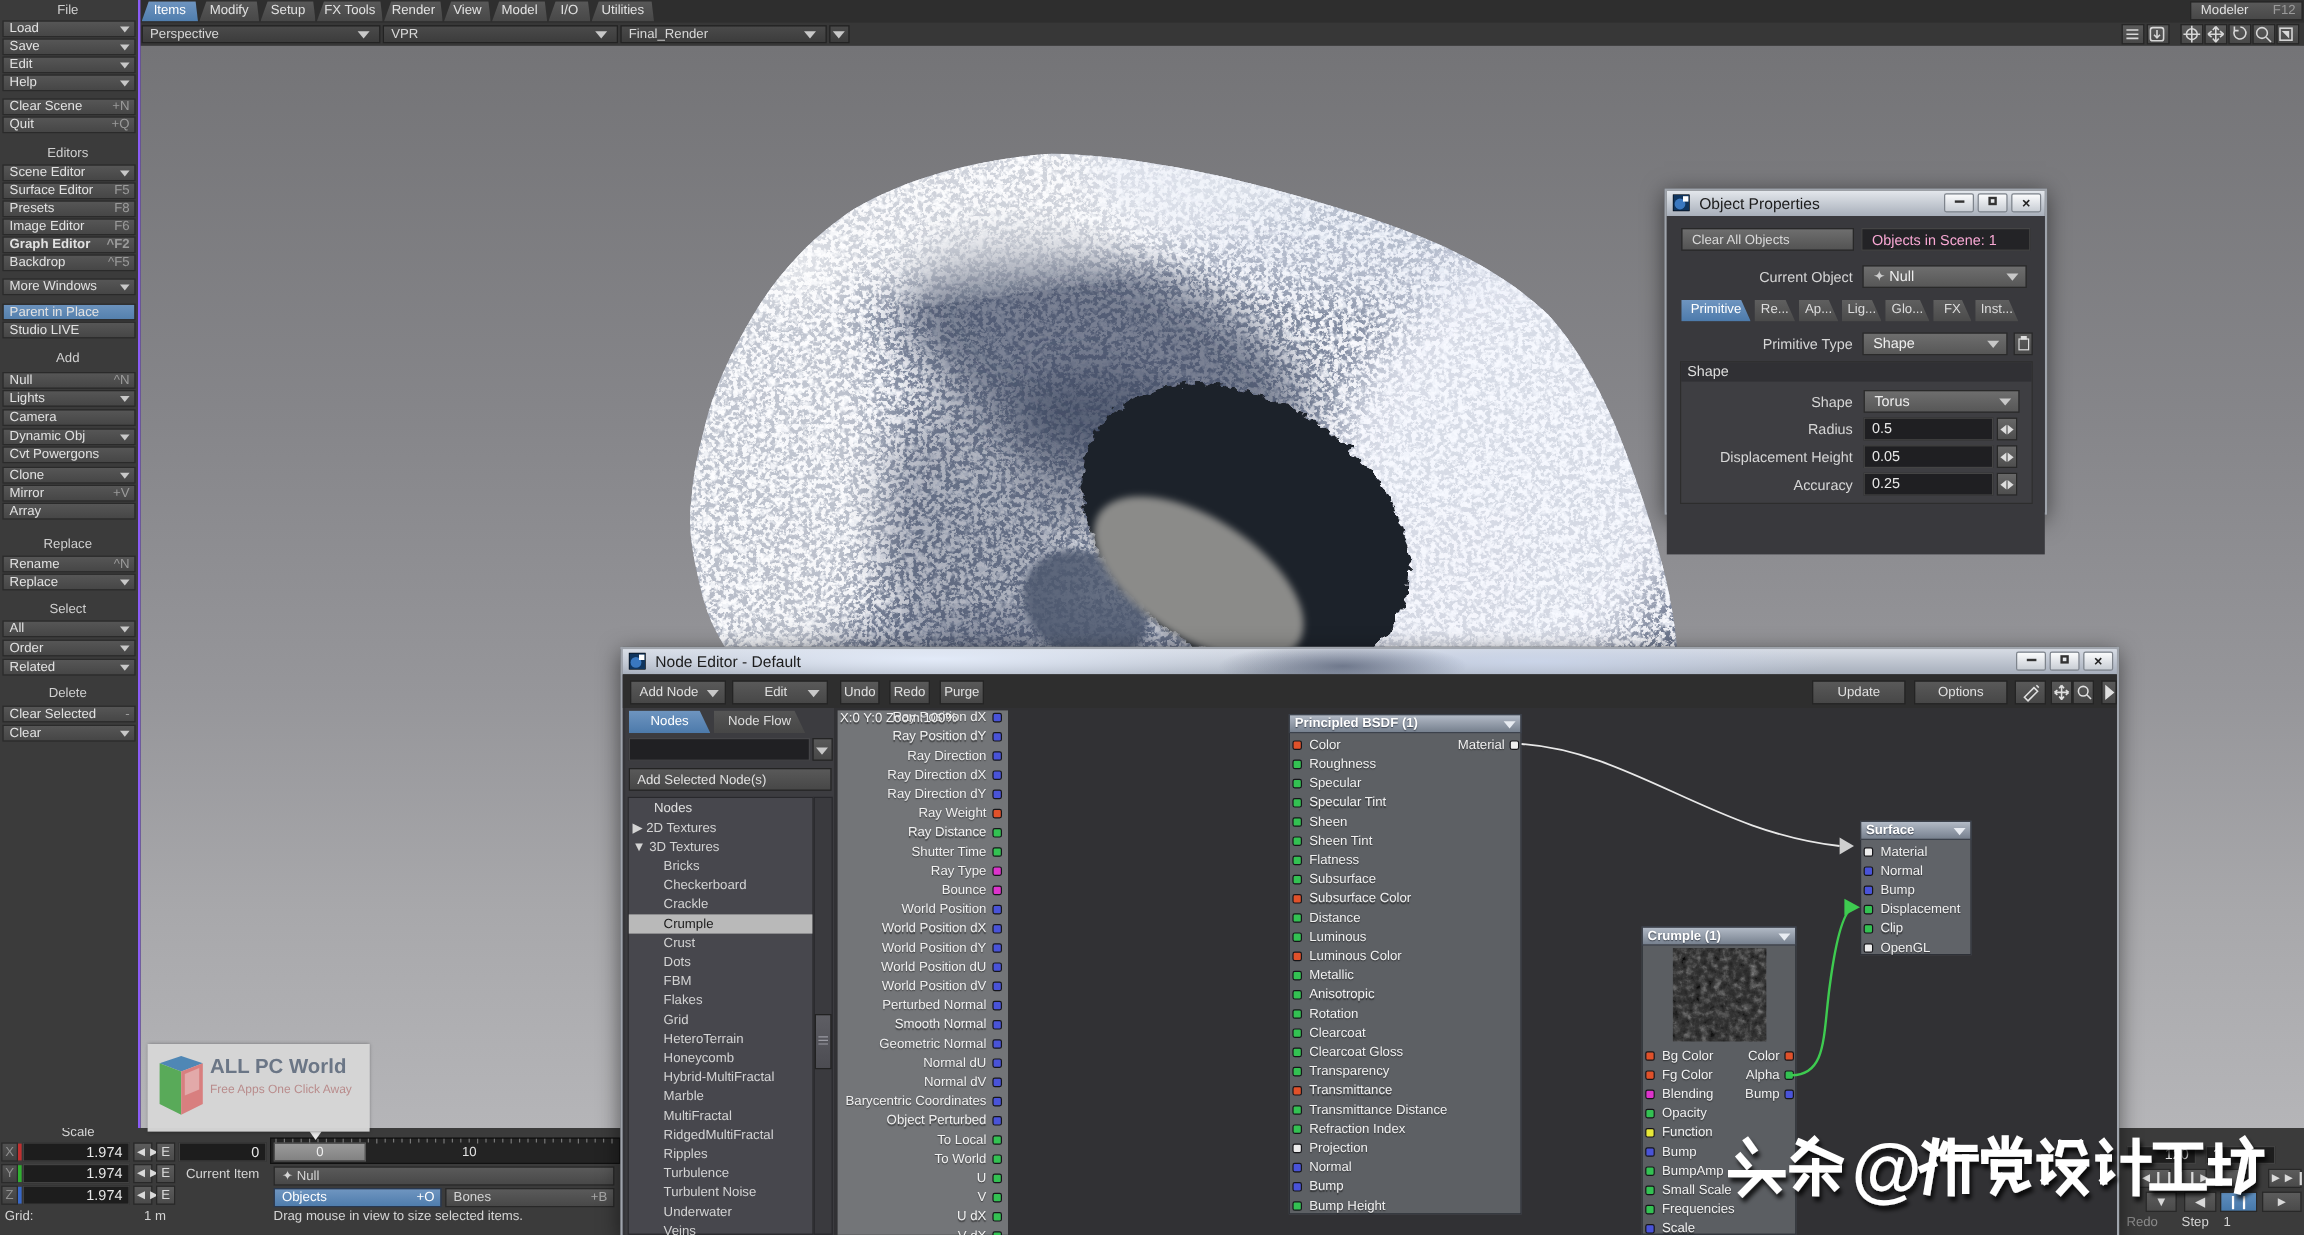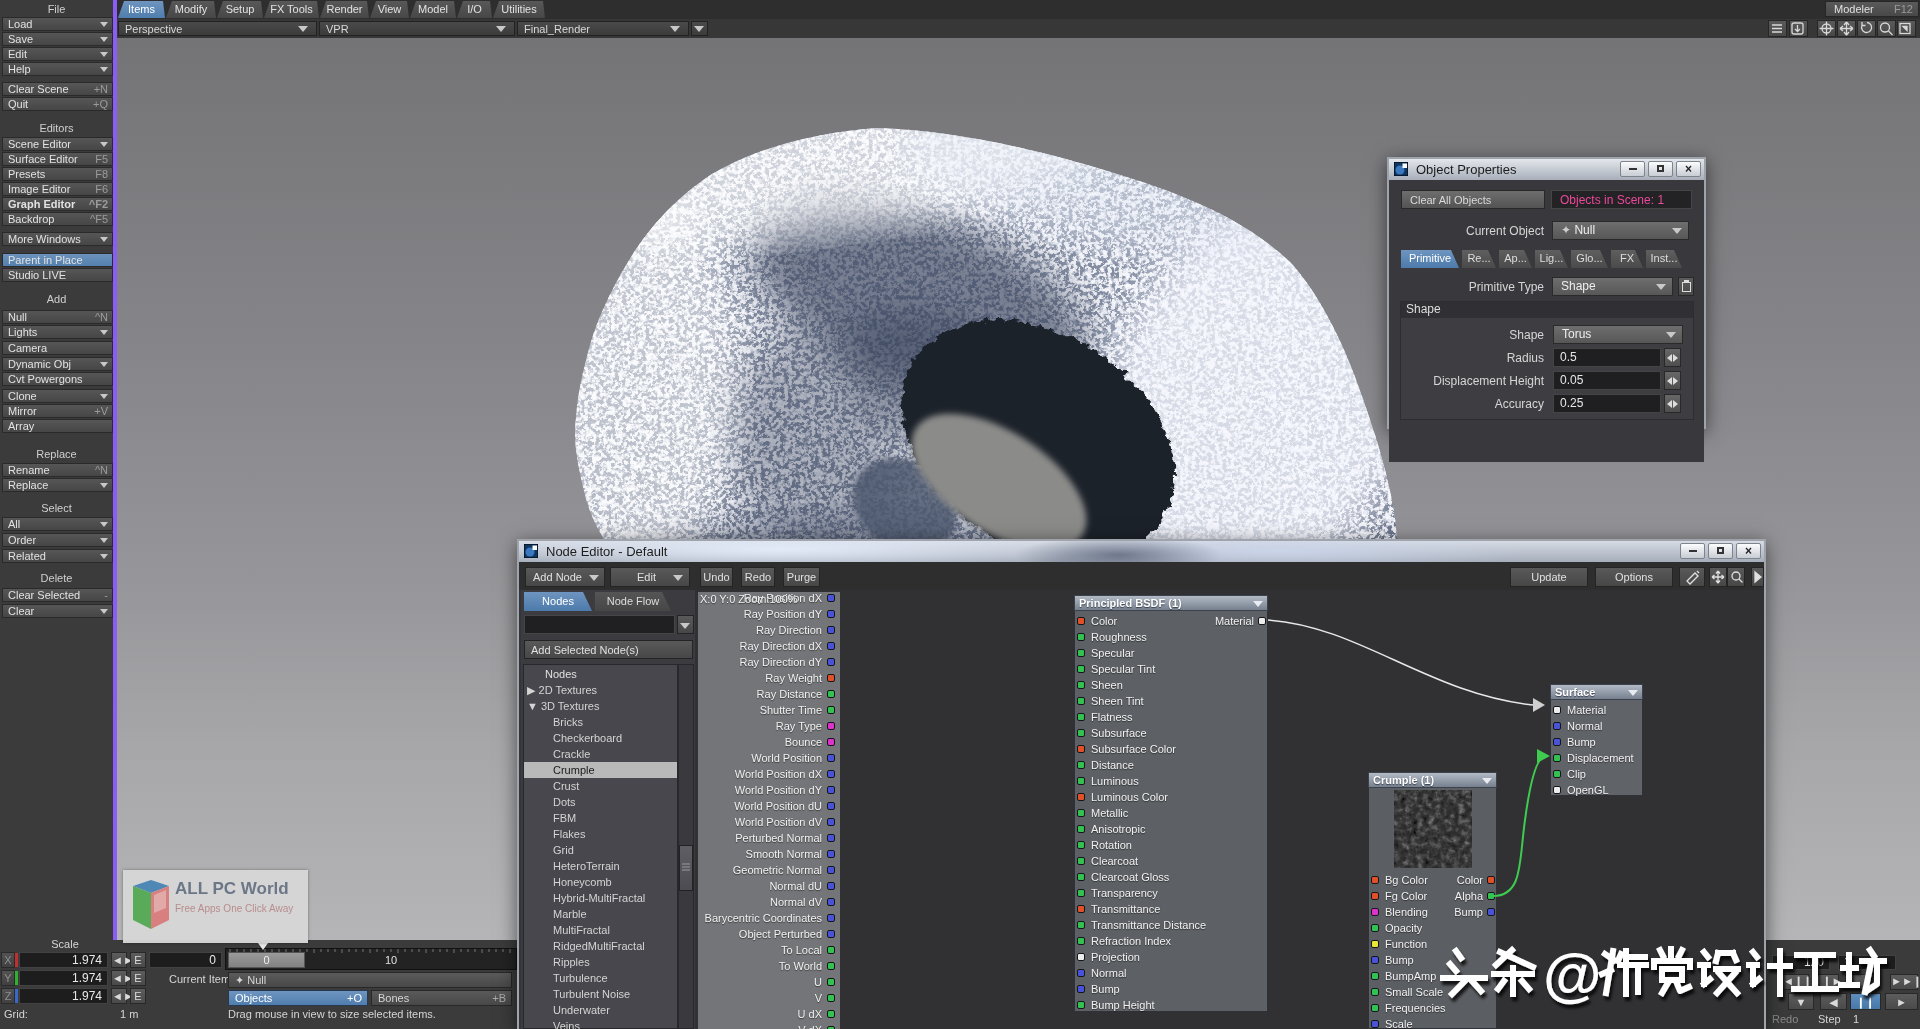--- a/index.html
+++ b/index.html
@@ -17,21 +17,21 @@
 .tab.active { background:linear-gradient(#6f95c0,#4f7dad); color:#fff; }
 .hdrbtn { position:absolute; background:linear-gradient(#5a5a5a,#484848); border:1px solid #262626;
   color:#e0e0e0; font-size:11px; }
 .ddown { position:absolute; background:linear-gradient(#4a4a4a,#3c3c3c); border:1px solid #222;
   color:#d8d8d8; font-size:11px; line-height:15px; padding-left:6px; }
 .arr { position:absolute; width:0; height:0; border-left:5px solid transparent;
   border-right:5px solid transparent; border-top:6px solid #c8c8c8; }
 
 
 #sidebar { left:0; top:0; width:117px; height:940px; background:#3b3b3b; z-index:25;
-  border-right:4px solid #8b5cf6; }
+  border-right:2px solid #8b5cf6; }
 .sbh { position:absolute; left:0; width:113px; text-align:center; color:#d0d0d0; font-size:11px; height:14px;}
 .sbtn { position:absolute; left:2px; width:111px; height:14px; background:linear-gradient(#565656,#464646);
   border:1px solid #2a2a2a; color:#e2e2e2; font-size:11px; line-height:12px; padding-left:5px; }
 .sbtn.blue { background:linear-gradient(#6b92bd,#5480ad); }
 .sk { position:absolute; right:4px; top:0; color:#9b9b9b; }
 .sar { position:absolute; right:4px; top:4px; width:0; height:0; border-left:4px solid transparent;
   border-right:4px solid transparent; border-top:5px solid #c8c8c8; }
 
 
 #viewport { left:117px; top:38px; width:1803px; height:902px; z-index:1;
@@ -252,21 +252,21 @@
   <div class="xyz" style="top:30px;">Y</div>
   <div class="abs" style="left:15px;top:31px;width:3px;height:14px;background:#30b030;"></div>
   <div class="bb-input" style="left:19px;top:30px;width:89px;height:16px;line-height:14px;">1.974</div>
   <div class="bb-btn" style="left:111px;top:30px;width:16px;height:16px;line-height:14px;">◄►</div>
   <div class="bb-btn" style="left:130px;top:30px;width:16px;height:16px;line-height:14px;">E</div>
   <div class="xyz" style="top:48px;">Z</div>
   <div class="abs" style="left:15px;top:49px;width:3px;height:14px;background:#3868c8;"></div>
   <div class="bb-input" style="left:19px;top:48px;width:89px;height:16px;line-height:14px;">1.974</div>
   <div class="bb-btn" style="left:111px;top:48px;width:16px;height:16px;line-height:14px;">◄►</div>
   <div class="bb-btn" style="left:130px;top:48px;width:16px;height:16px;line-height:14px;">E</div>
-  <div class="abs" style="left:169px;top:33px;">Current Item</div>
+  <div class="abs" style="left:155px;top:33px;">Current Item</div>
   <div class="abs" style="left:4px;top:68px;">Grid:</div>
   <div class="abs" style="left:120px;top:68px;">1 m</div>
 
   <div class="abs" style="left:225px;top:8px;width:292px;height:22px;background:#232323;border:1px solid #111;"></div>
   <svg class="abs" style="left:225px;top:8px;" width="292" height="10">
     <g stroke="#777" stroke-width="1">
       <path d="M5,1 v4 M12,1 v3 M19,1 v3 M26,1 v3 M33,1 v4 M40,1 v3 M47,1 v3 M54,1 v3 M61,1 v4 M68,1 v3 M75,1 v3 M82,1 v3 M89,1 v4 M96,1 v3 M103,1 v3 M110,1 v3 M117,1 v4 M124,1 v3 M131,1 v3 M138,1 v3 M145,1 v4 M152,1 v3 M159,1 v3 M166,1 v3 M173,1 v4 M180,1 v3 M187,1 v3 M194,1 v3 M201,1 v4 M208,1 v3 M215,1 v3 M222,1 v3 M229,1 v4 M236,1 v3 M243,1 v3 M250,1 v3 M257,1 v4 M264,1 v3 M271,1 v3 M278,1 v3 M285,1 v4"></path>
     </g>
   </svg>
   <div class="abs" style="left:228px;top:12px;width:77px;height:16px;background:linear-gradient(#9a9a9a,#828282);border:1px solid #555;color:#1a1a1a;text-align:center;line-height:15px;color:#eee;">0</div>
@@ -312,21 +312,21 @@
         </svg>
     <span style="position:absolute;left:27px;top:3px;">Object Properties</span>
     <div class="wbtns">
       <div class="wbtn"><span style="display:inline-block;width:8px;border-bottom:2px solid #333;margin-bottom:2px;"></span></div>
       <div class="wbtn"><span style="display:inline-block;width:7px;height:7px;border:2px solid #333;"></span></div>
       <div class="wbtn" style="font-size:12px;font-weight:bold;">×</div>
     </div>
   </div>
   <div class="abs" style="left:0;top:21px;width:315px;height:282px;background:#39393d;">
     <div class="bb-btn" style="left:12px;top:10px;width:144px;height:19px;line-height:18px;background:linear-gradient(#6e6e6e,#535353);text-align:left;padding-left:8px;">Clear All Objects</div>
-    <div class="abs" style="left:162px;top:10px;width:141px;height:19px;background:#232326;border:1px solid #454545;color:#ec4899;font-size:12px;line-height:18px;padding-left:8px;">Objects in Scene: 1</div>
+    <div class="abs" style="left:162px;top:10px;width:141px;height:19px;background:#232326;border:1px solid #454545;color:#f9a8d4;font-size:12px;line-height:18px;padding-left:8px;">Objects in Scene: 1</div>
     <div class="oplabel" style="left:0;top:44px;width:155px;">Current Object</div>
     <div class="opdrop" style="left:163px;top:41px;width:137px;height:19px;"><span style="color:#ccc;">✦</span> Null<span class="arr" style="right:6px;top:6px;"></span></div>
     <div class="abs" style="left:0px;top:70px;width:315px;height:19px;">
       <div class="optab active" style="left:12px;width:58px;">Primitive</div>
       <div class="optab" style="left:73px;width:34px;">Re...</div>
       <div class="optab" style="left:110px;width:33px;">Ap...</div>
       <div class="optab" style="left:146px;width:33px;">Lig...</div>
       <div class="optab" style="left:182px;width:37px;">Glo...</div>
       <div class="optab" style="left:222px;width:32px;">FX</div>
       <div class="optab" style="left:257px;width:36px;">Inst...</div>

